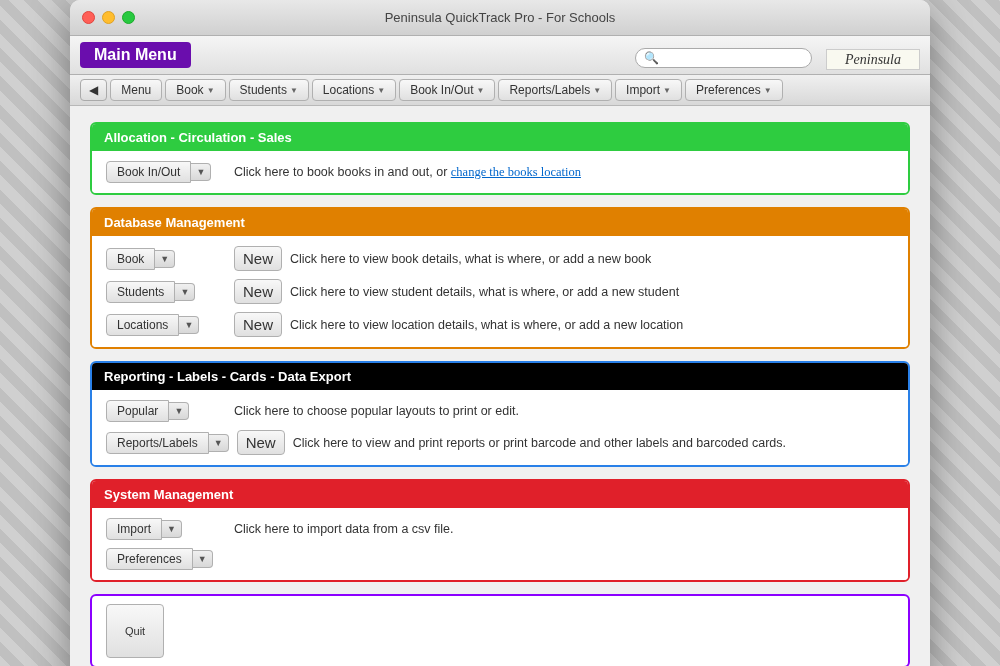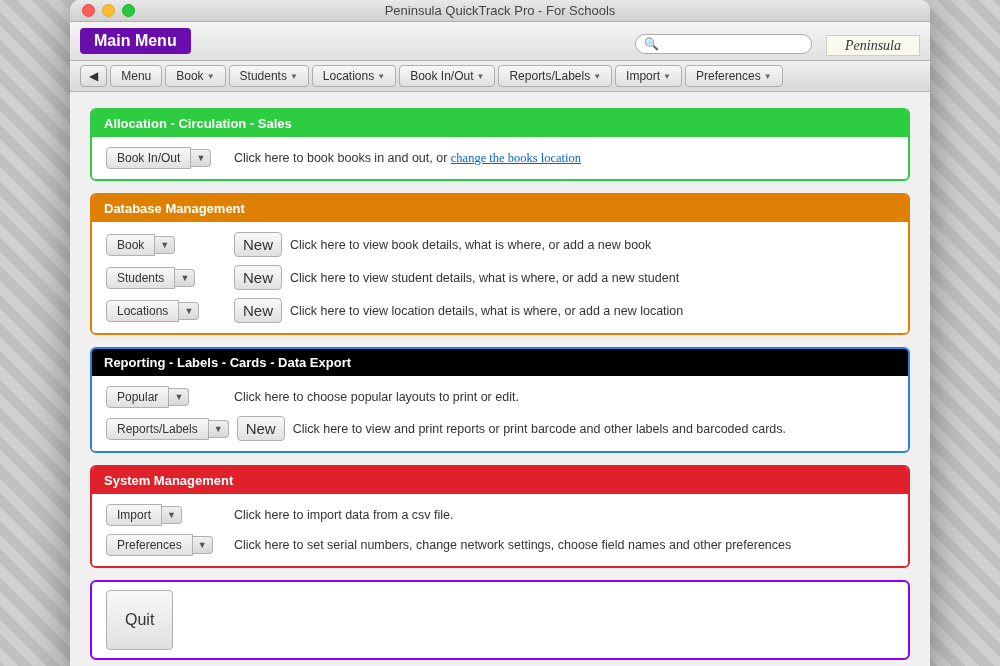--- a/index.html
+++ b/index.html
@@ -18,21 +18,21 @@
     }
     .window {
       width: 860px;
       background: #ececec;
       border-radius: 10px;
       box-shadow: 0 10px 40px rgba(0,0,0,0.4);
       overflow: hidden;
     }
     .titlebar {
       background: linear-gradient(to bottom, #e8e8e8, #d0d0d0);
-      height: 22px;
+      height: 36px;
       display: flex;
       align-items: center;
       padding: 0 12px;
       position: relative;
       border-bottom: 1px solid #b0b0b0;
     }
     .traffic-lights {
       display: flex;
       gap: 7px;
       align-items: center;
@@ -225,21 +225,21 @@
       background: white;
       padding: 8px 14px;
       display: flex;
       align-items: center;
     }
     .quit-btn {
       background: linear-gradient(to bottom, #f8f8f8, #e0e0e0);
       border: 1px solid #b0b0b0;
       border-radius: 4px;
       padding: 20px 18px;
-      font-size: 16px;
+      font-size: 11px;
       cursor: pointer;
       color: #333;
     }
   </style>
 </head>
 <body>
 
 <div class="window">
 
   <div class="titlebar">
@@ -388,21 +388,20 @@
           </div>
           <span class="row-description">Click here to import data from a csv file.</span>
         </div>
         <div class="section-row">
           <div class="row-btn-group">
             <button class="row-btn">
               <span>Preferences</span>
             </button>
             <button class="row-btn-dropdown">▼</button>
           </div>
-          <span class="row-description">Click here to set serial numbers, change network settings, choose field names and other preferences</span>
         </div>
       </div>
     </div>
 
     <div class="quit-section">
       <button class="quit-btn">Quit</button>
     </div>
 
   </div>
 </div>

